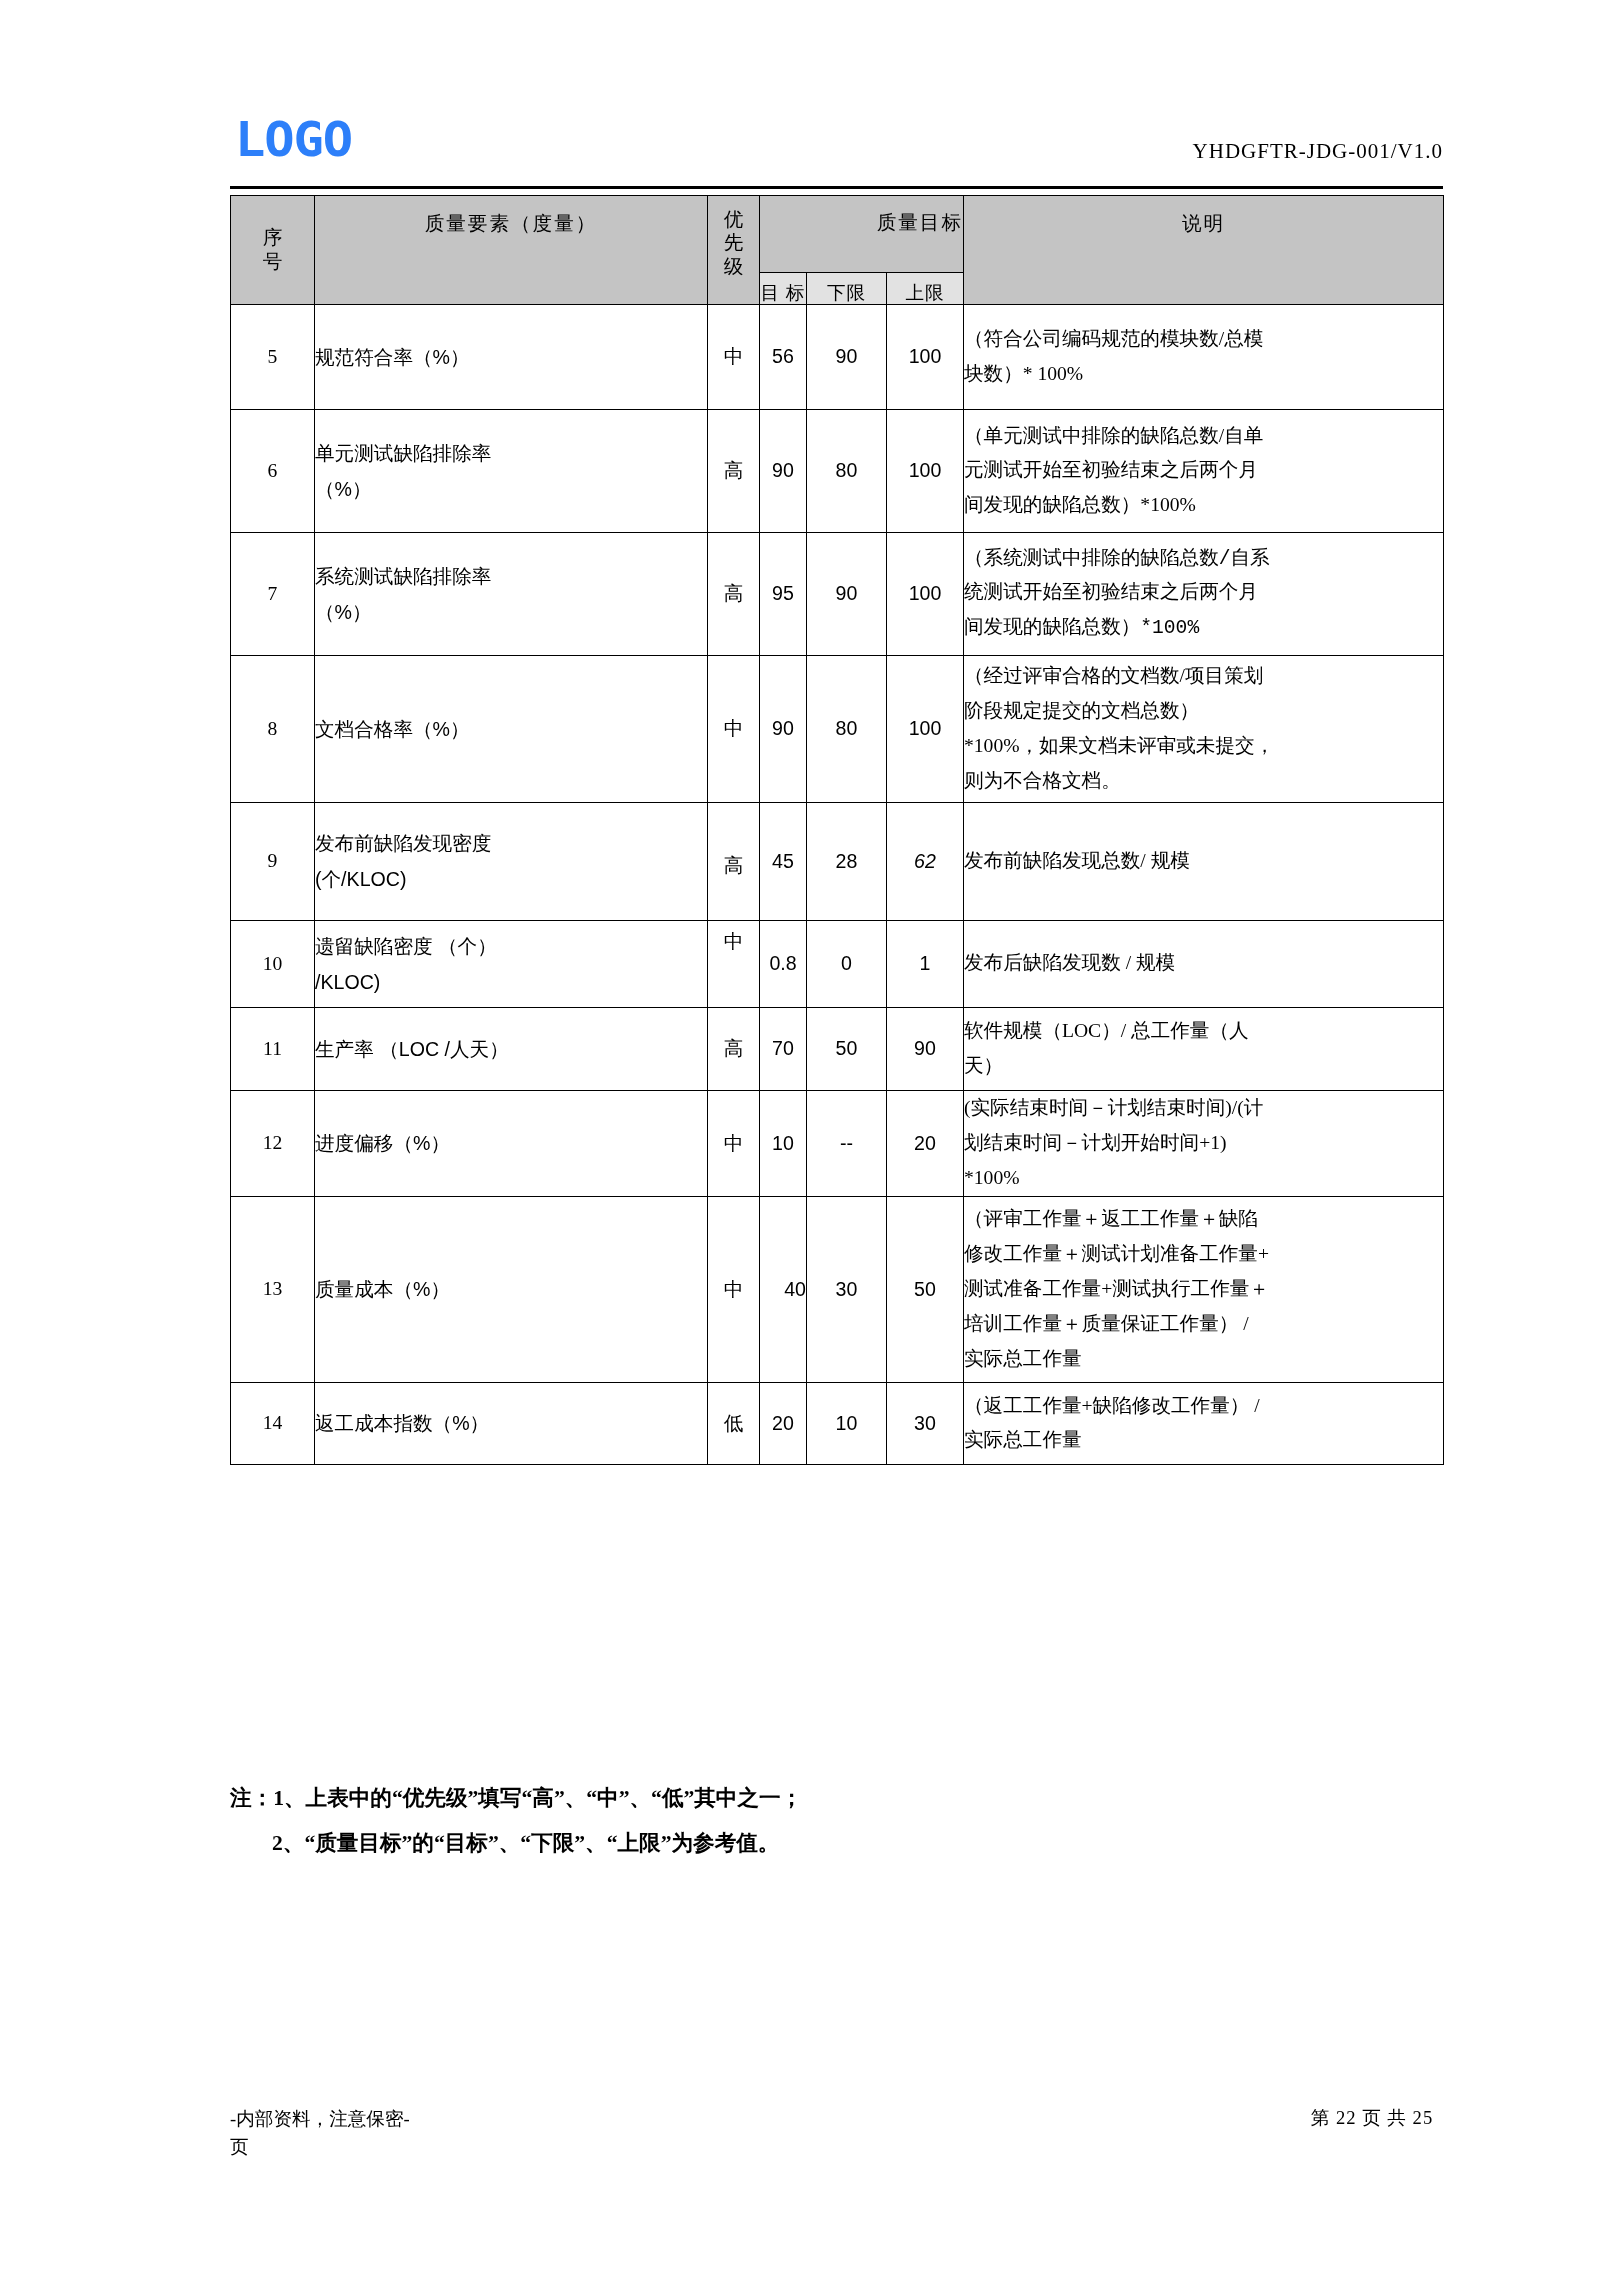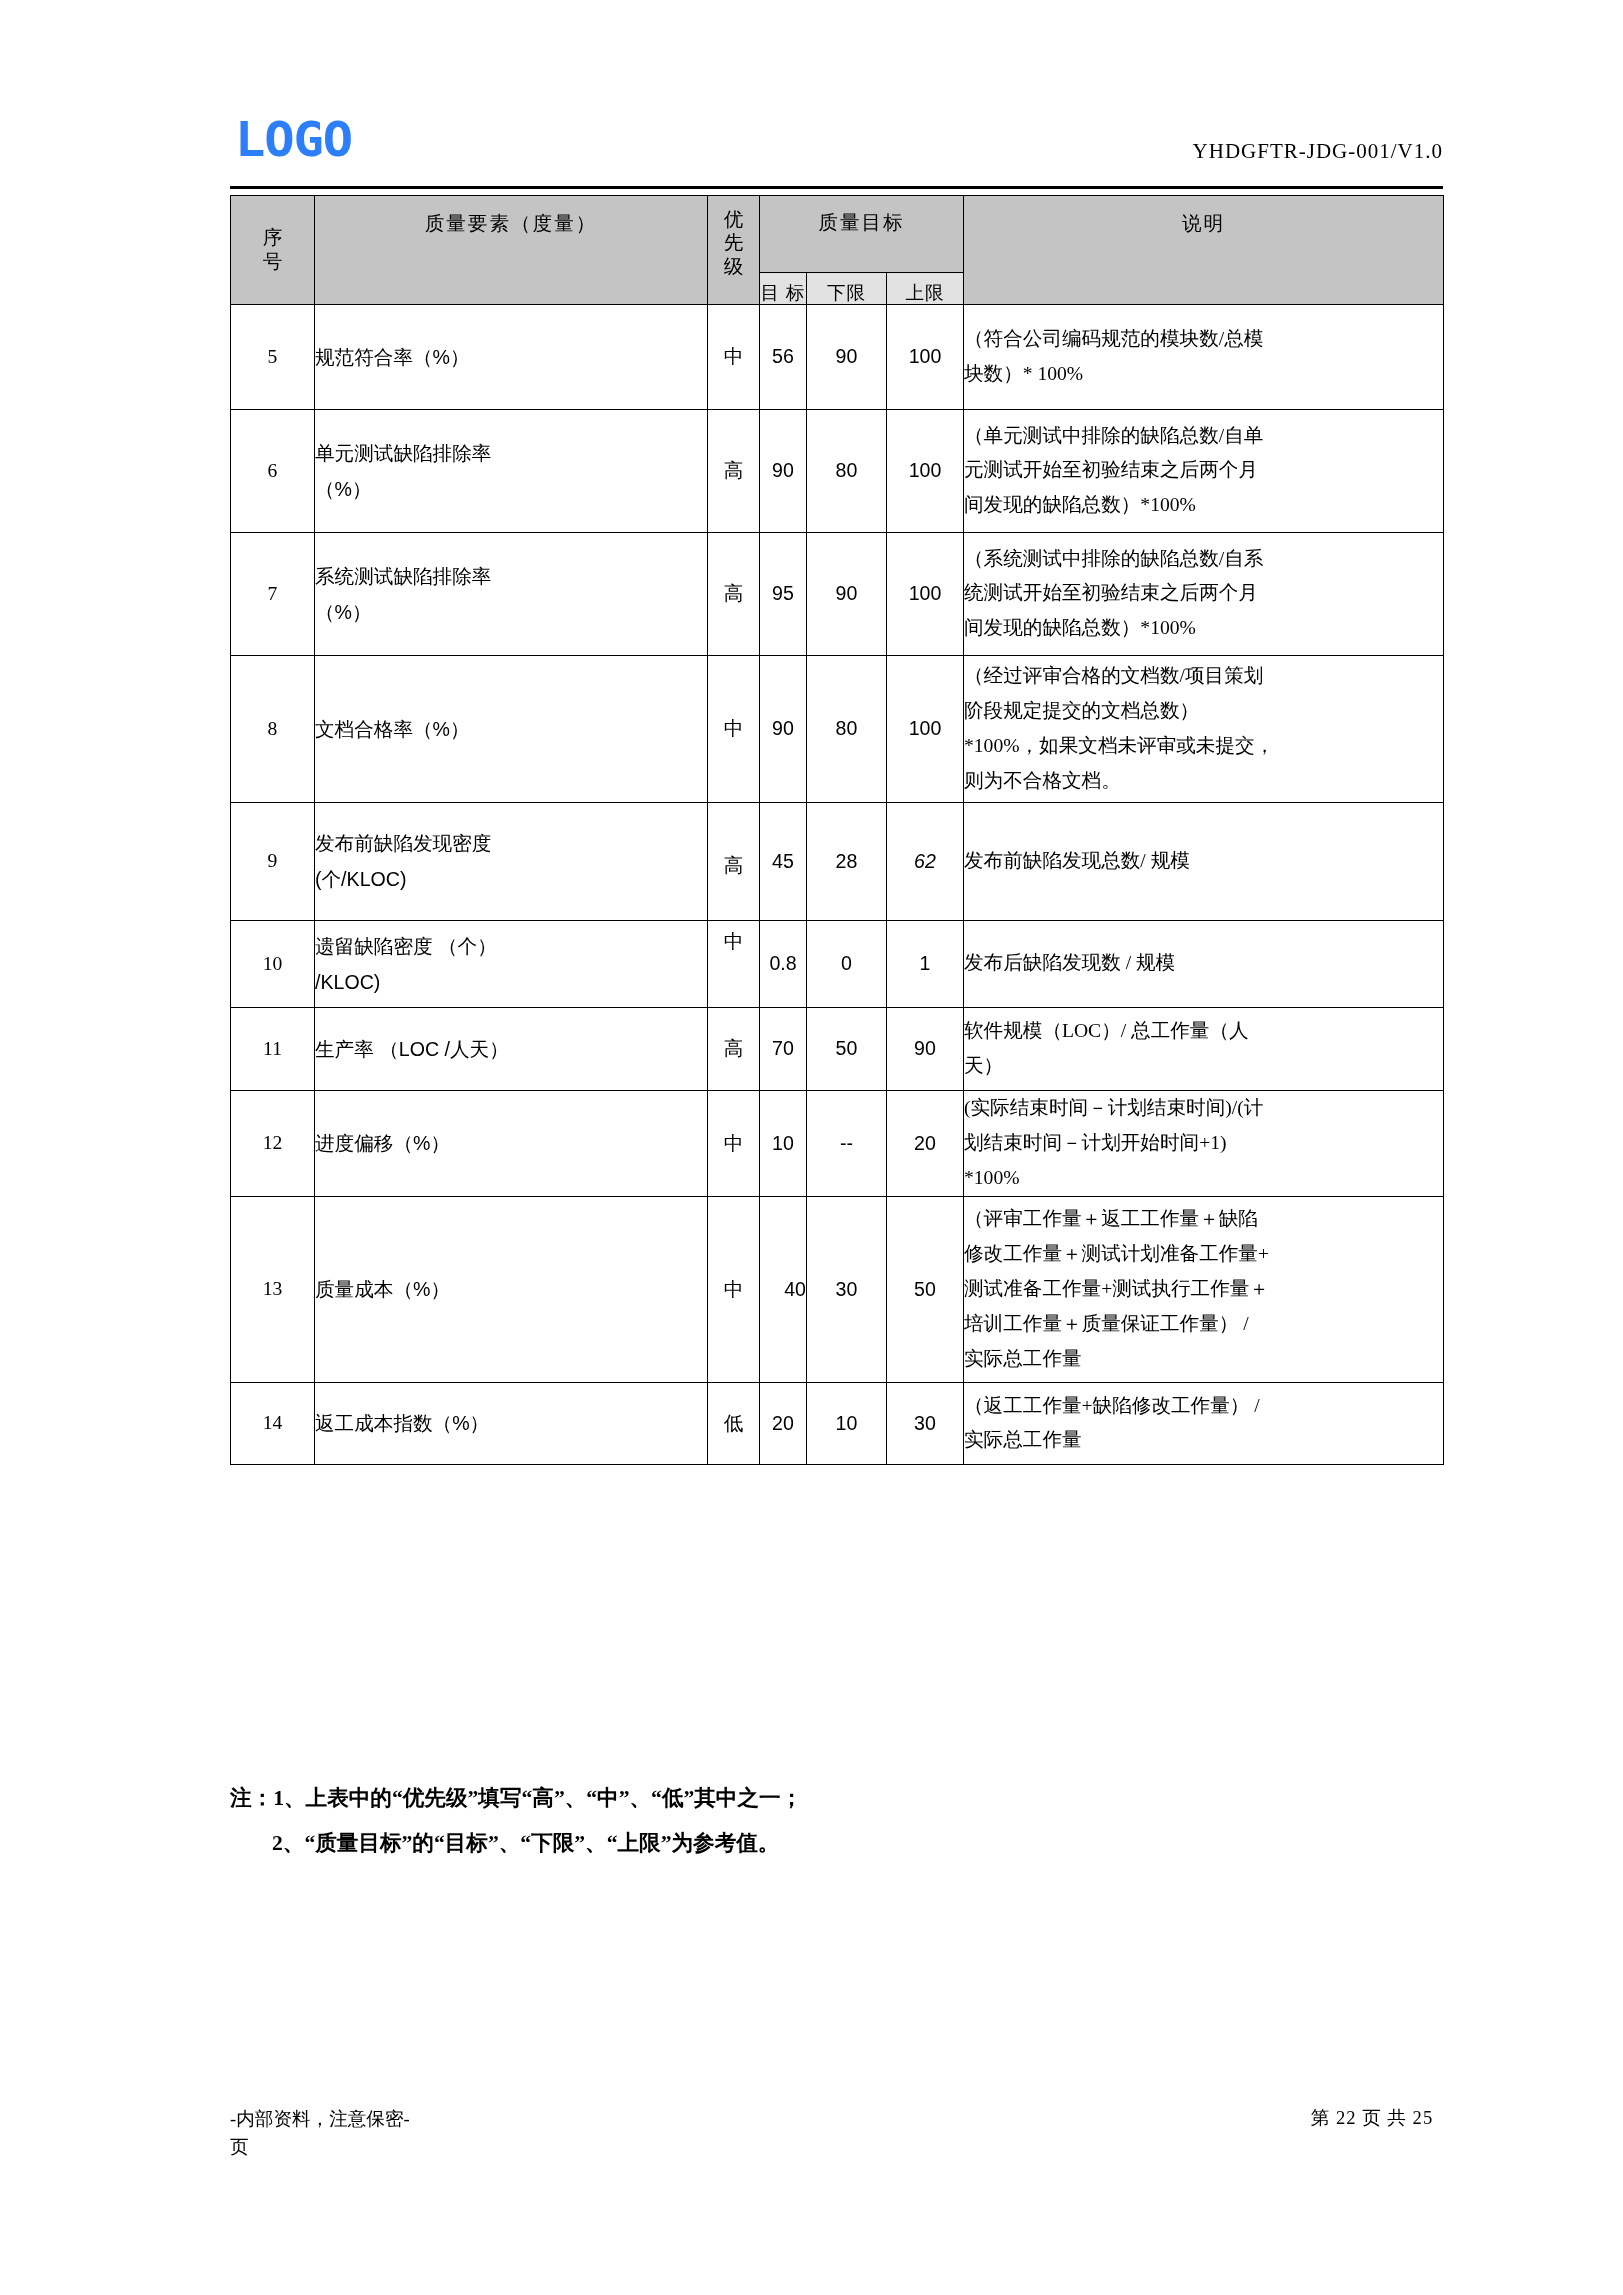--- a/index.html
+++ b/index.html
@@ -178,21 +178,21 @@
         <th class="hd-vert" rowspan="2">
           <span>序</span>
           <span>号</span>
         </th>
         <th class="hd" rowspan="2" style="vertical-align:top;padding-top:13.7px;">质量要素（度量）</th>
         <th class="hd-vert" rowspan="2" style="vertical-align:top;padding-top:11.8px;">
           <span>优</span>
           <span>先</span>
           <span>级</span>
         </th>
-        <th class="hd thick-bottom" colspan="3" style="height:63px;vertical-align:top;padding-top:12.8px;">质量目标</th>
+        <th class="hd thick-bottom" colspan="3" style="height:63px;vertical-align:top;padding-top:12.8px;text-align:right;">质量目标</th>
         <th class="hd" rowspan="2" style="vertical-align:top;padding-top:13.7px;">说明</th>
       </tr>
       <tr>
         <th class="hd-sub" style="vertical-align:top;padding-top:7.9px;">
           <span>目</span>
           <span>标</span>
         </th>
         <th class="hd-sub" style="vertical-align:top;padding-top:7.9px;">下限</th>
         <th class="hd-sub" style="vertical-align:top;padding-top:7.9px;">上限</th>
       </tr>
@@ -231,21 +231,21 @@
         <tr style="height: 123px;">
           <td class="c-no" style="vertical-align:middle;">7</td>
           <td class="c-elem" style="vertical-align:middle;">
             <p>系统测试缺陷排除率</p>
             <p>（%）</p>
           </td>
           <td class="c-pri" style="vertical-align:middle;">高</td>
           <td class="c-num" style="vertical-align:middle;">95</td>
           <td class="c-num" style="vertical-align:middle;">90</td>
           <td class="c-num" style="vertical-align:middle;">100</td>
-          <td class="c-desc" style="vertical-align:middle;">
+          <td class="c-desc" style="vertical-align:middle;font-family:Liberation Mono, monospace;">
             <p>（系统测试中排除的缺陷总数/自系</p>
             <p>统测试开始至初验结束之后两个月</p>
             <p>间发现的缺陷总数）*100%</p>
           </td>
         </tr>
         <tr style="height: 147px;">
           <td class="c-no" style="vertical-align:middle;">8</td>
           <td class="c-elem" style="vertical-align:middle;">
             <p>文档合格率（%）</p>
           </td>

